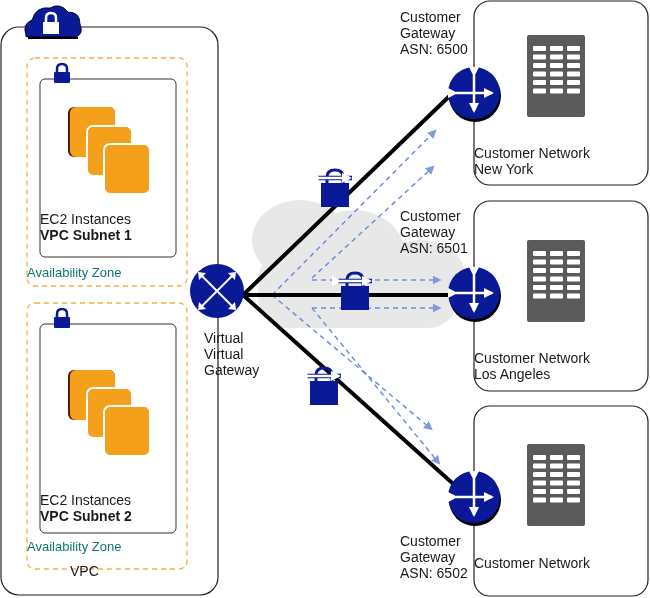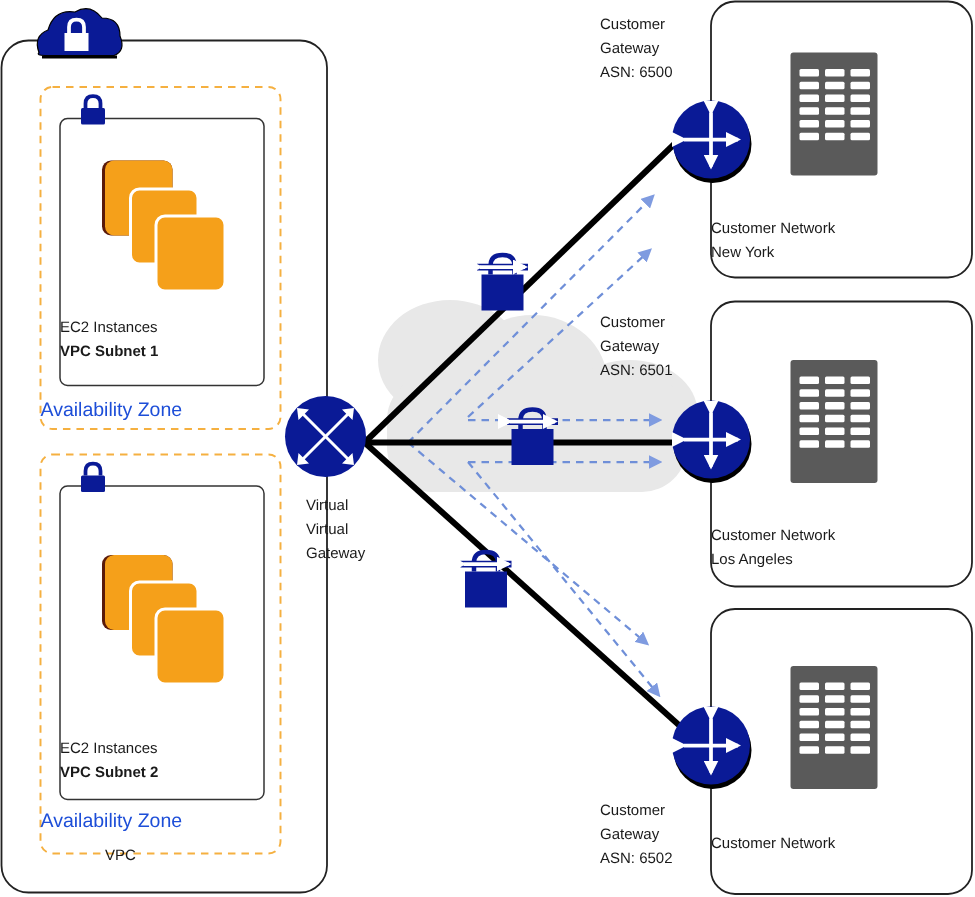--- a/index.html
+++ b/index.html
@@ -1,23 +1,23 @@
 <!DOCTYPE html>
 <html><head>
 <meta charset="utf-8">
 <style>
   html, body { margin: 0; padding: 0; background: #ffffff; }
   body { width: 650px; height: 598px; position: relative; overflow: hidden;
          font-family: "Liberation Sans", sans-serif; }
   #stage { position: absolute; left: 0; top: 0; width: 650px; height: 598px; }
-  .lbl { position: absolute; font-family: "Liberation Sans", sans-serif; font-size: 10px;
+  .lbl { position: absolute; font-family: "Liberation Sans", sans-serif; font-size: 14px;
          color: #1a1a1a; line-height: 16px; white-space: nowrap; }
   .center { text-align: left; }
   .bold { font-weight: bold; }
-  .az { color: #1d4ed8; font-size: 13px; }
+  .az { color: #0f766e; font-size: 13px; }
 </style>
 </head>
 <body>
 
 <div id="stage">
 <svg width="650" height="598" viewBox="0 0 650 598" xmlns="http://www.w3.org/2000/svg" style="position:absolute;left:0;top:0">
   <defs>
     <marker id="tri" viewBox="0 0 10 10" refX="6" refY="5" markerWidth="6" markerHeight="6" orient="auto">
       <path d="M0,0 L10,5 L0,10 z" fill="#7f9be0"></path>
     </marker>

